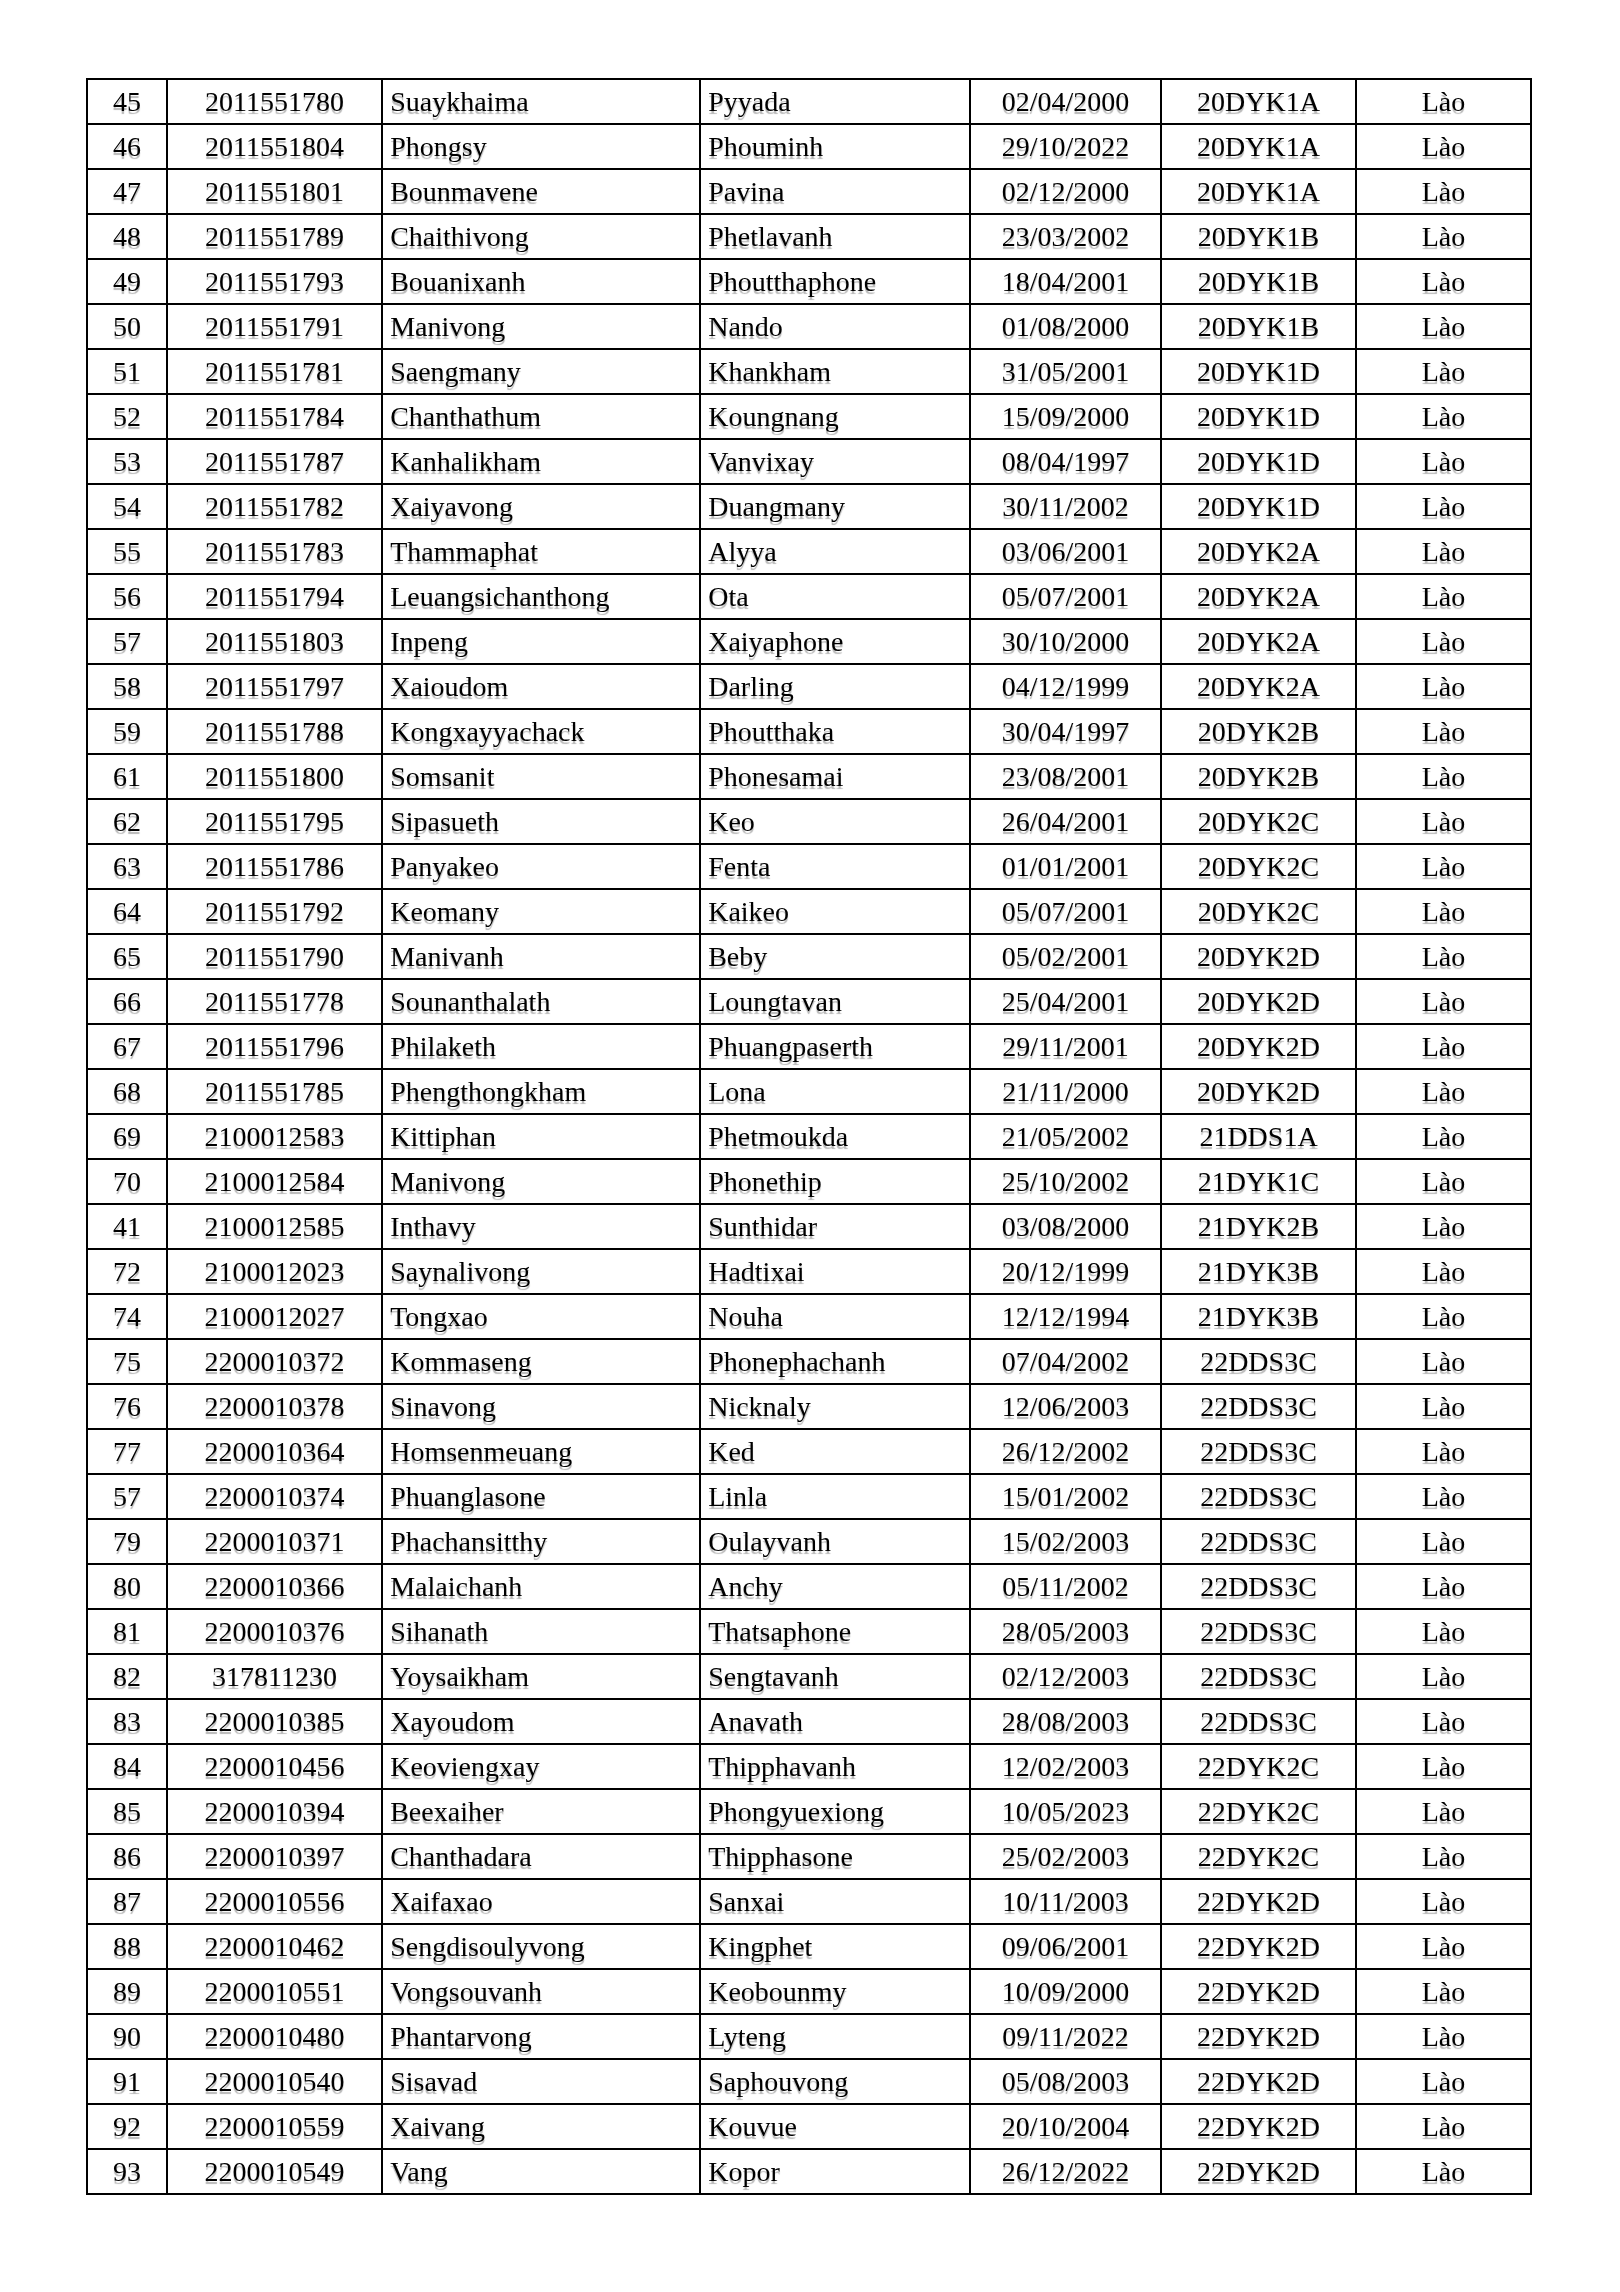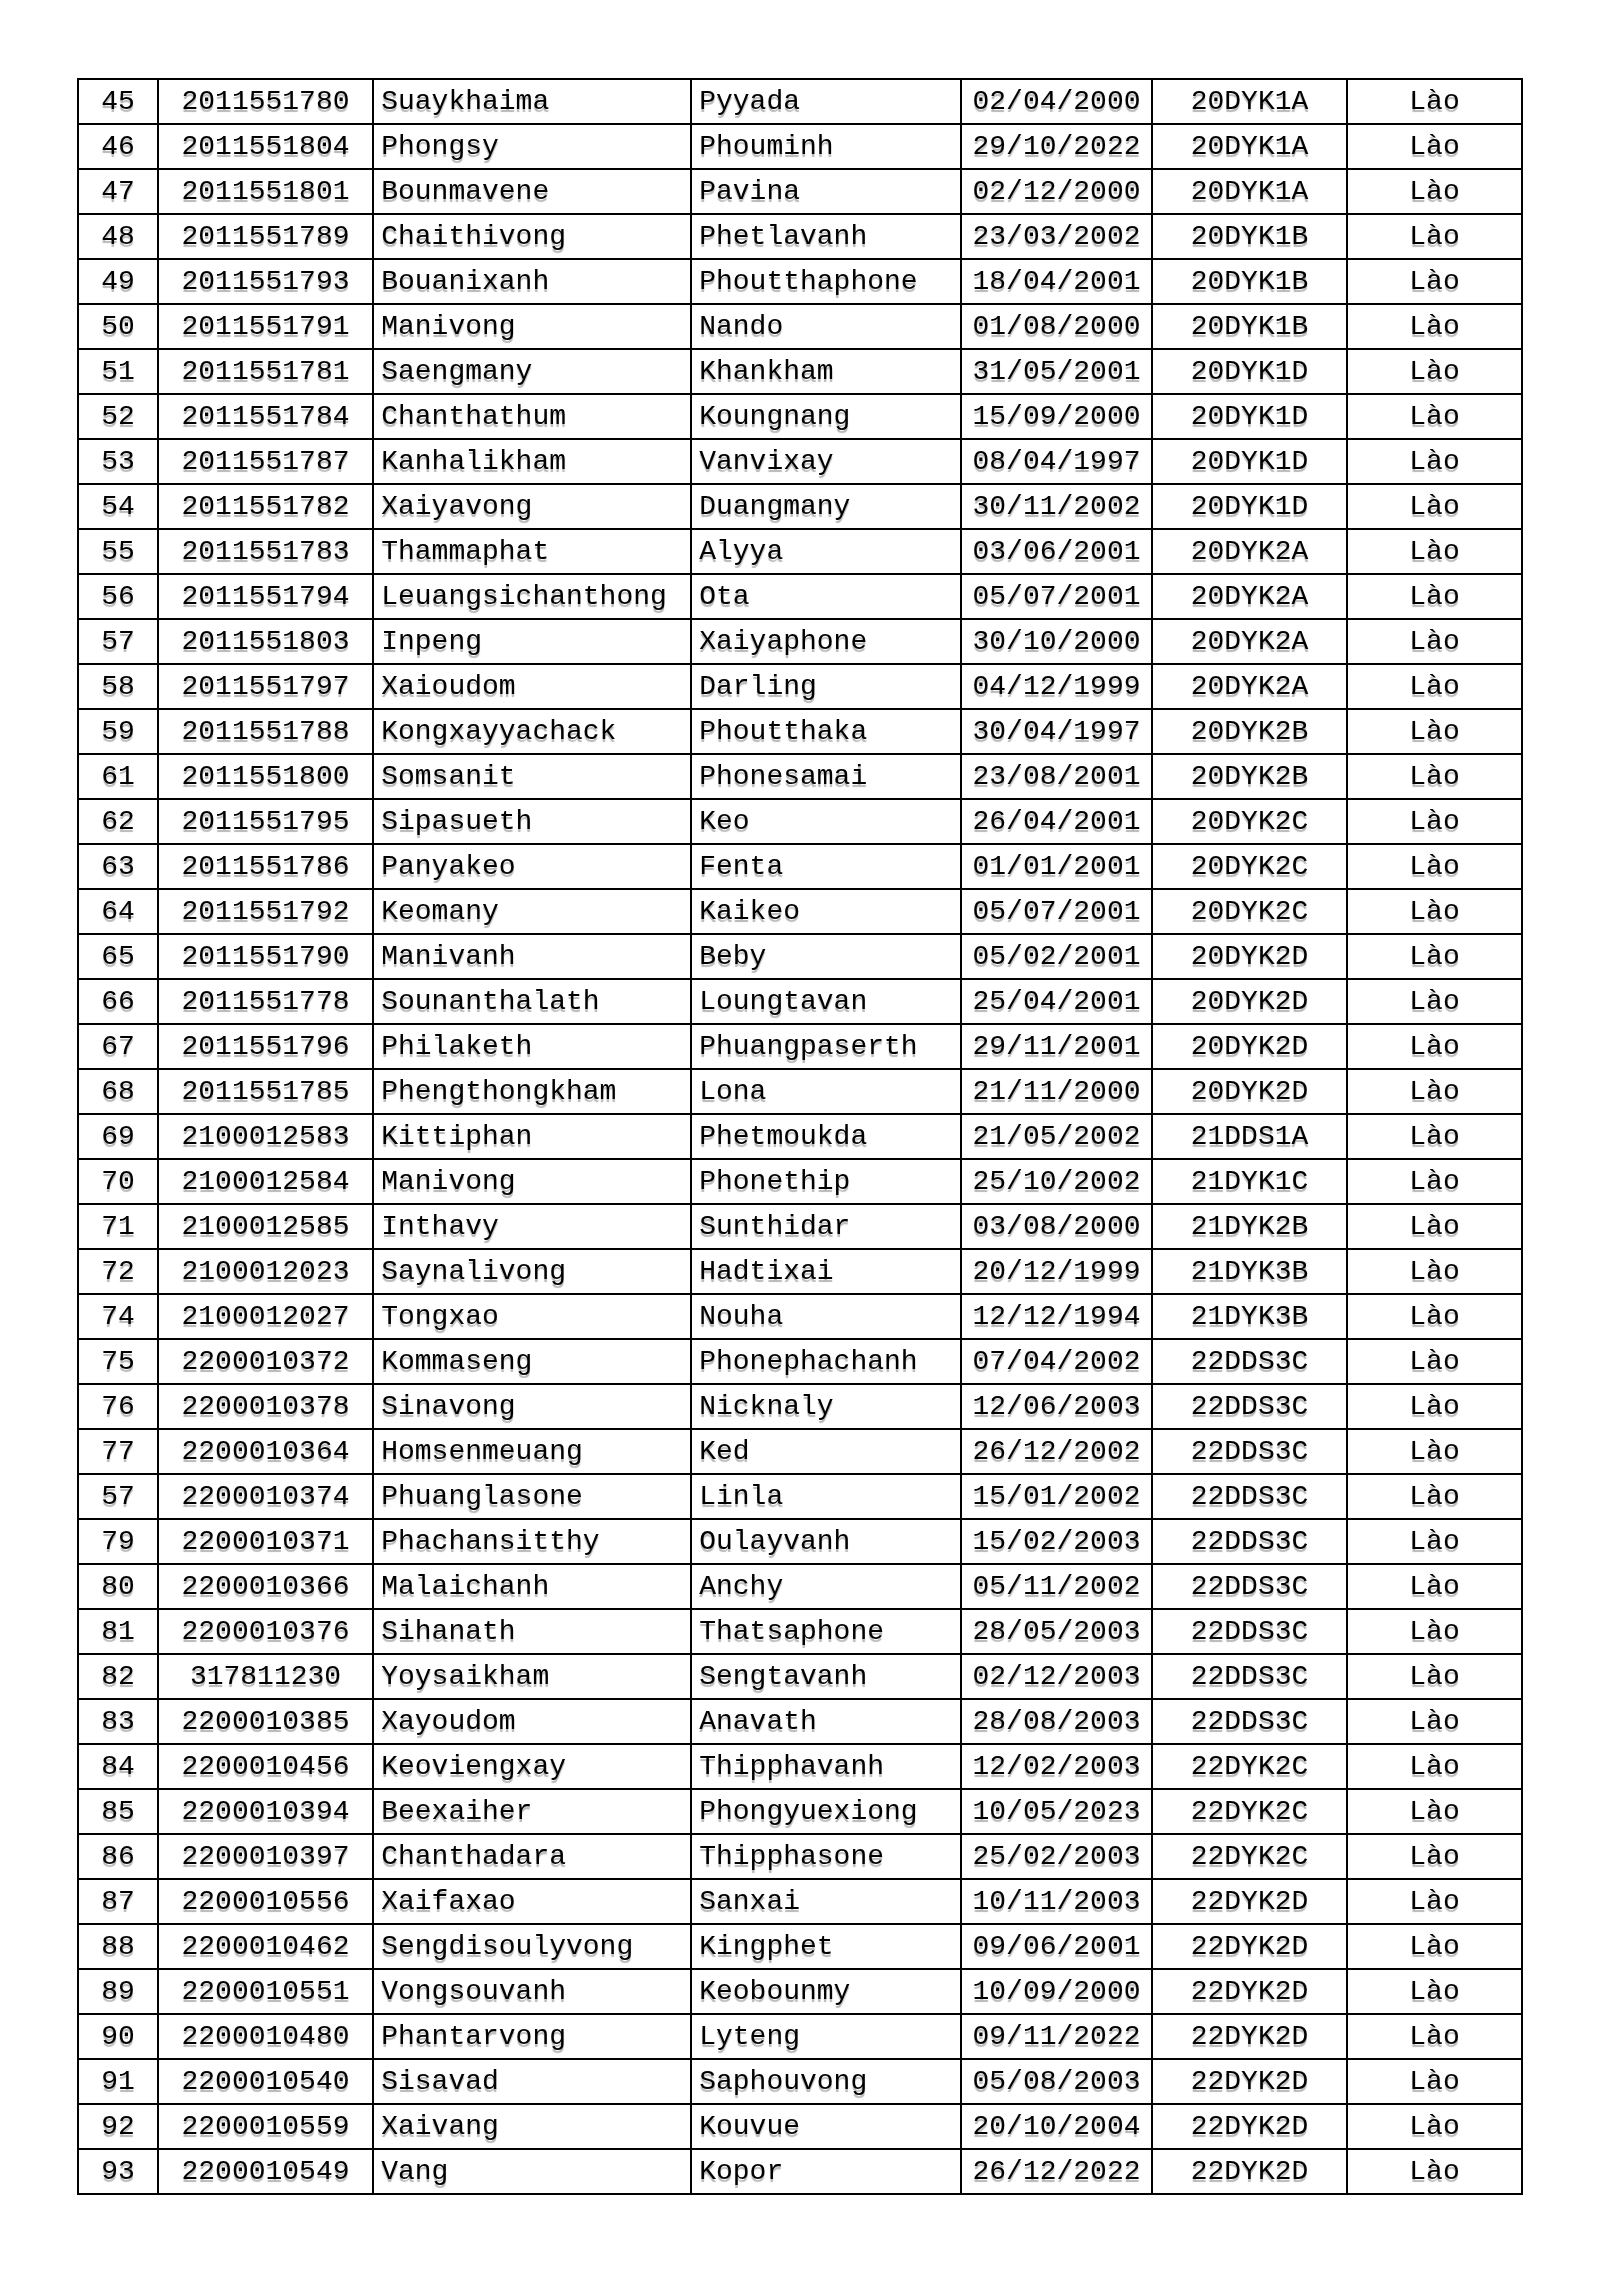--- a/index.html
+++ b/index.html
@@ -8,26 +8,25 @@
     background: #ffffff;
   }
   body {
     position: relative;
     width: 1620px;
     height: 2293px;
     font-family: "Liberation Serif", "DejaVu Serif", serif;
   }
   table.roster {
     position: absolute;
-    left: 77px;
+    left: 86px;
     top: 78px;
     width: 1444px;
     border-collapse: collapse;
     table-layout: fixed;
-    font-family: Liberation Mono, monospace;
   }
   table.roster td {
     border: 2.7px solid #000000;
     box-sizing: border-box;
     height: 43px;
     padding: 0;
     font-size: 28px;
     line-height: 43px;
     color: #000000;
     white-space: nowrap;
@@ -282,21 +281,21 @@
       <tr>
         <td>70</td>
         <td>2100012584</td>
         <td>Manivong</td>
         <td>Phonethip</td>
         <td>25/10/2002</td>
         <td>21DYK1C</td>
         <td>Lào</td>
       </tr>
       <tr>
-        <td>71</td>
+        <td>41</td>
         <td>2100012585</td>
         <td>Inthavy</td>
         <td>Sunthidar</td>
         <td>03/08/2000</td>
         <td>21DYK2B</td>
         <td>Lào</td>
       </tr>
       <tr>
         <td>72</td>
         <td>2100012023</td>

